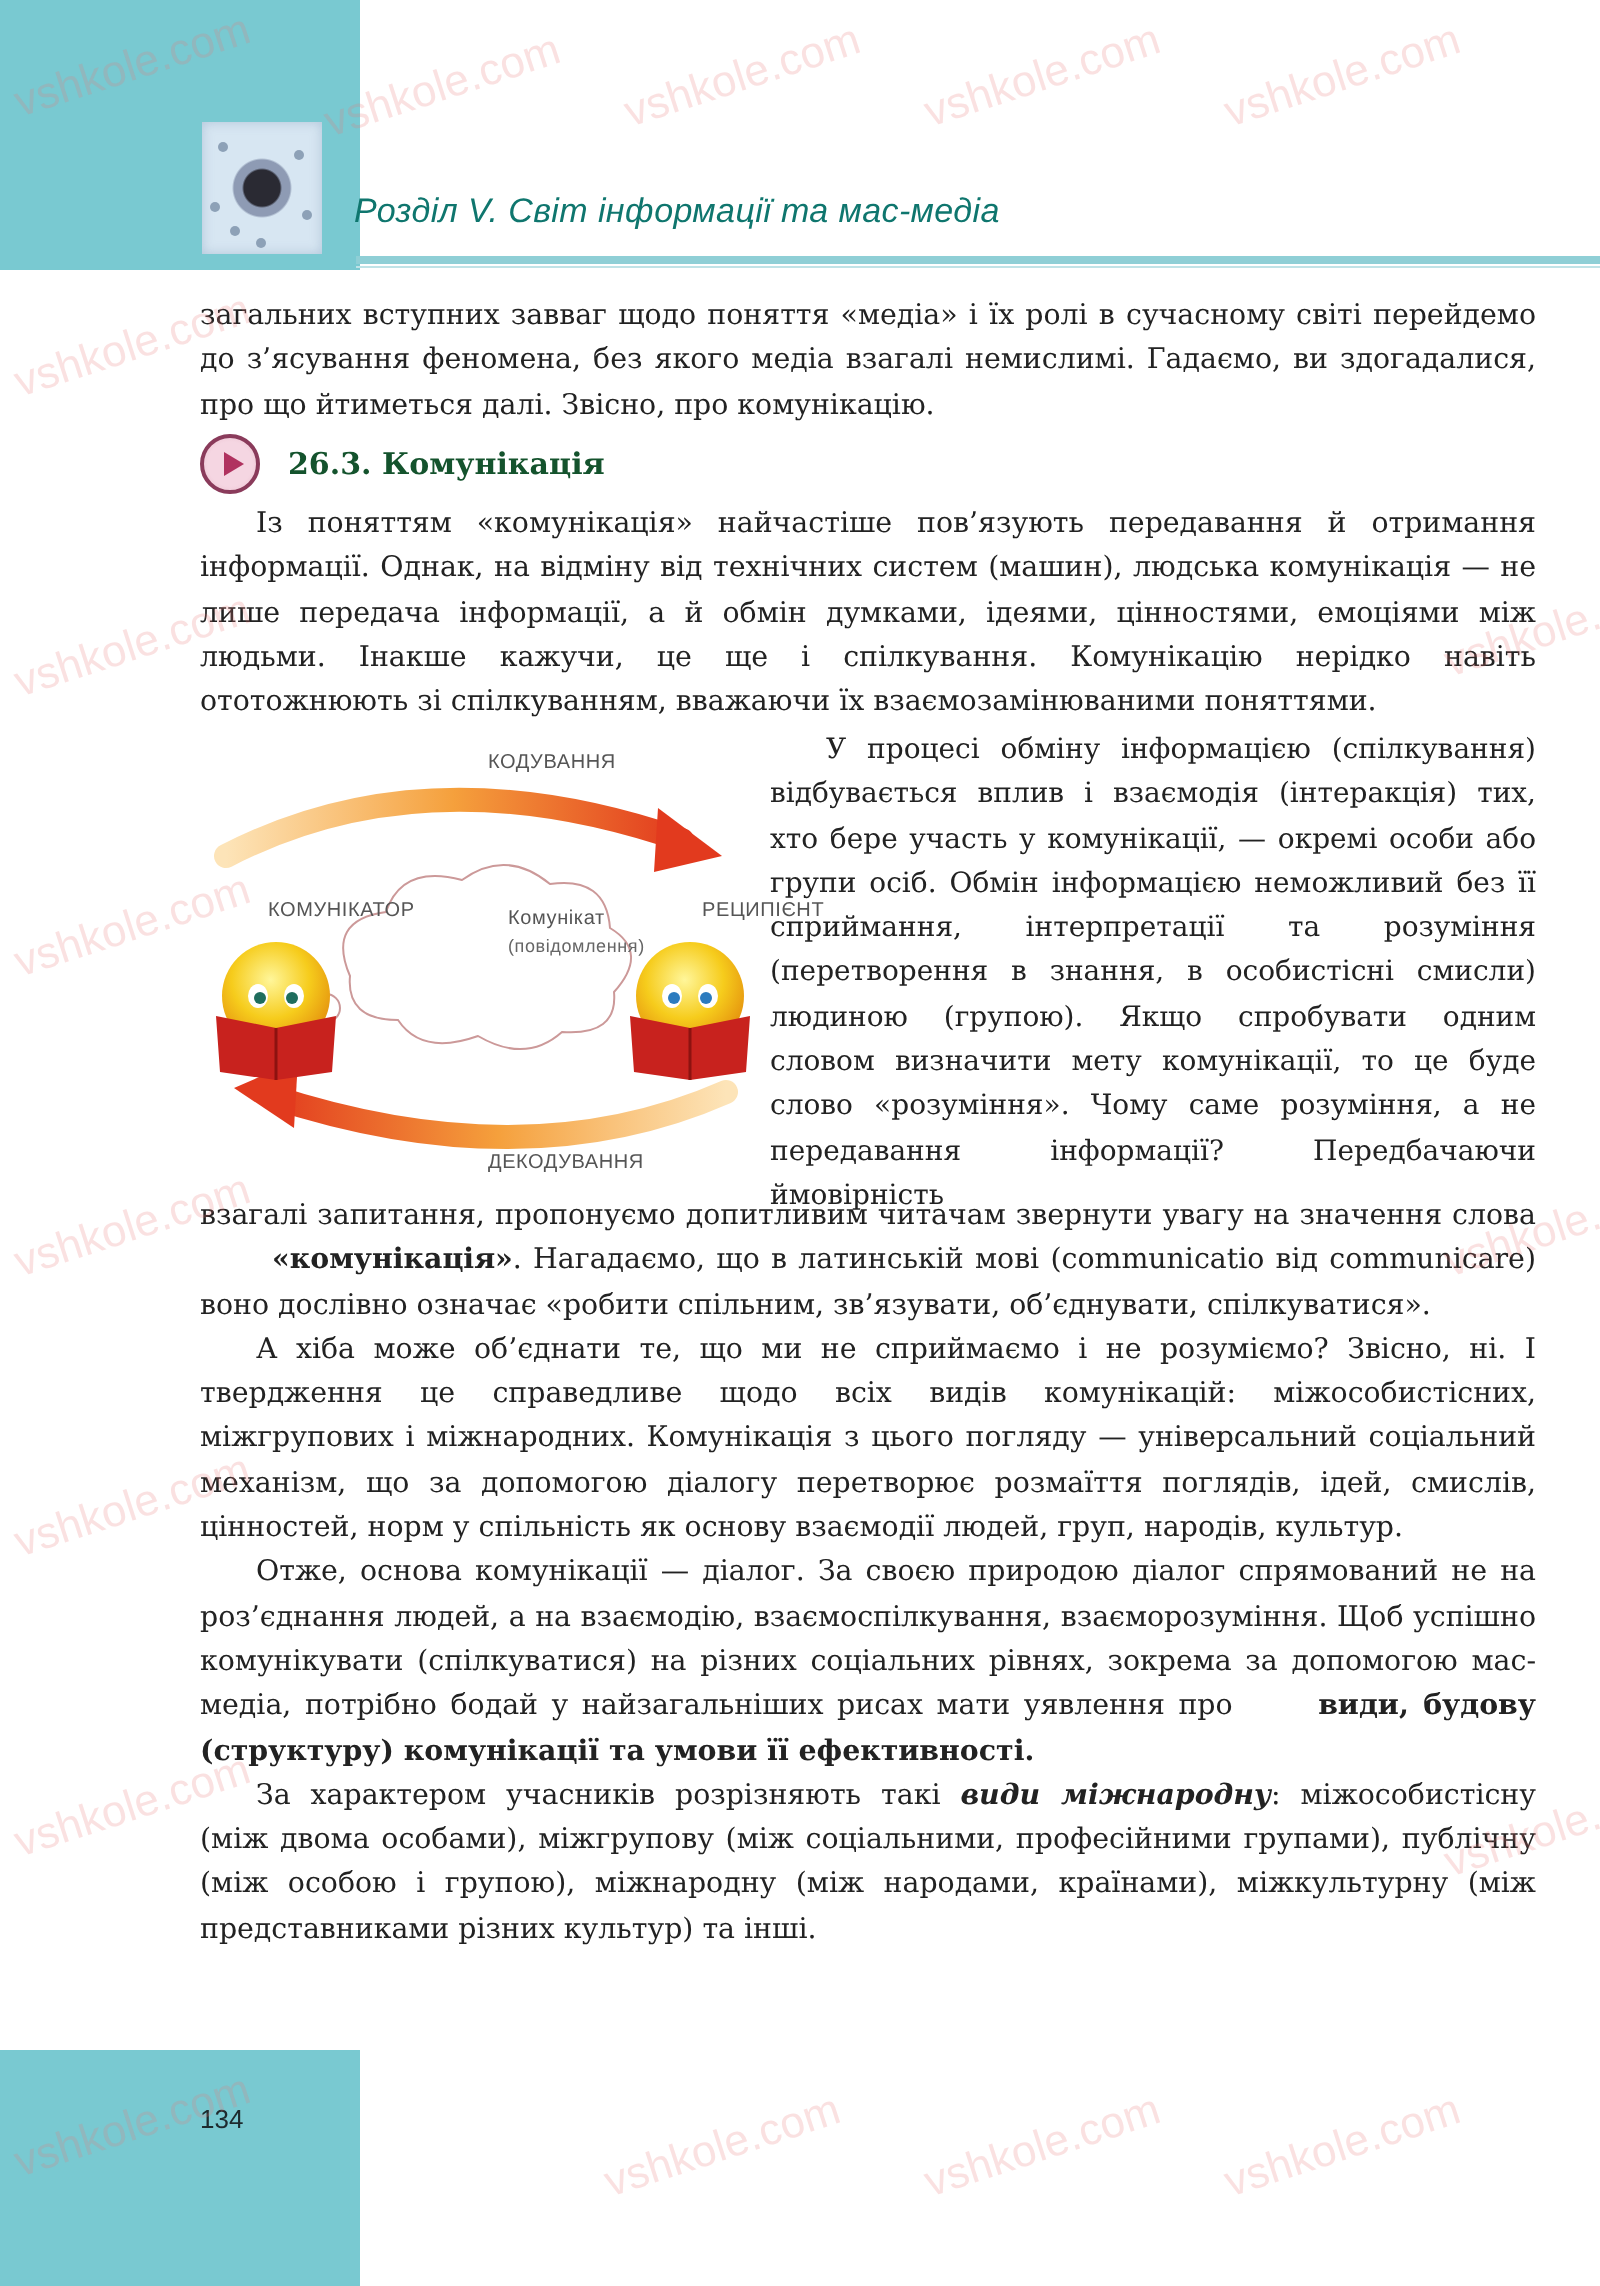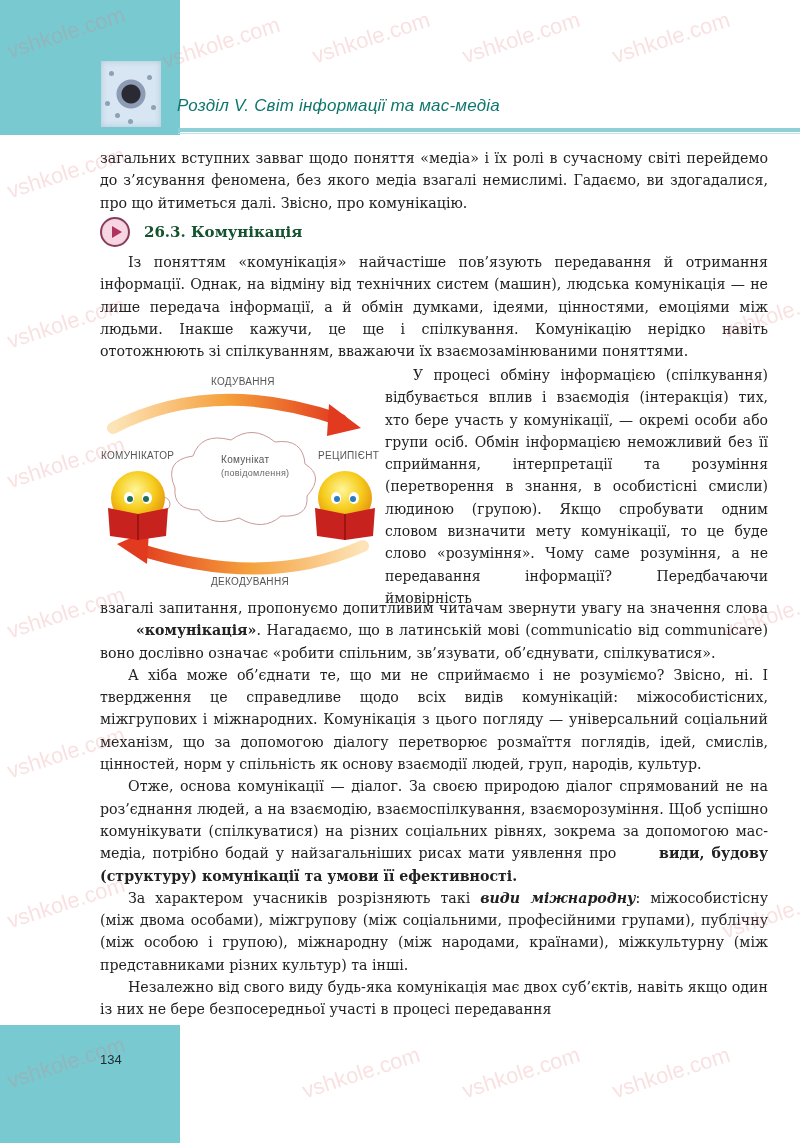--- a/index.html
+++ b/index.html
@@ -20,21 +20,21 @@
   .text p.ind { text-indent:28px; }
   .section-head { position:absolute; left:100px; top:217px; display:flex; align-items:center; }
   .section-icon { width:30px; height:30px; border-radius:50%; border:2px solid #8a3b5b;
        background:radial-gradient(circle, #f5d6e2 0 60%, #e9bccb 100%); position:relative; box-sizing:border-box; }
   .section-icon::after { content:""; position:absolute; left:10px; top:7px; border-left:10px solid #b0325f;
        border-top:6px solid transparent; border-bottom:6px solid transparent; }
   .section-title { margin-left:14px; font-weight:bold; font-size:15px; color:#14532d; }
   .wrap-text { position:absolute; left:385px; top:364px; width:383px; font-size:14px; line-height:22.3px; text-align:justify; }
   .wrap-text p { margin:0; text-indent:28px; }
   .figure { position:absolute; left:93px; top:368px; width:292px; height:228px; }
-  .fig-label { position:absolute; font-family:"Liberation Sans",sans-serif; font-size:10px; color:#555; letter-spacing:0.3px; }
+  .fig-label { position:absolute; font-family:"Liberation Sans",sans-serif; font-size:10px; color:#555; letter-spacing:0.3px;margin-left:33px; }
   .fig-small { font-size:9px; color:#666; }
   .page-number { position:absolute; left:100px; top:1052px; font-family:"Liberation Sans",sans-serif;
        font-weight:normal; font-size:13px; color:#1d2a2e; }
   b.k { font-weight:bold;margin-left:36px; }
   i.k { font-style:italic; font-weight:bold; }
   .watermark { position:absolute; font-family:"Liberation Sans",sans-serif; font-size:22px; color:rgba(230,120,120,0.22);
        transform:rotate(-18deg); pointer-events:none; white-space:nowrap; }
 </style>
 </head>
 <body>
@@ -128,21 +128,20 @@
 
 <div class="wrap-text">
   <p>У процесі обміну інформацією (спілкування) відбувається вплив і взаємодія (інтеракція) тих, хто бере участь у комунікації, — окремі особи або групи осіб. Обмін інформацією неможливий без її сприймання, інтерпретації та розуміння (перетворення в знання, в особистісні смисли) людиною (групою). Якщо спробувати одним словом визначити мету комунікації, то це буде слово «розуміння». Чому саме розуміння, а не передавання інформації? Передбачаючи ймовірність</p>
 </div>
 
 <div class="text" style="top:597px;">
   <p><span>взагалі запитання, пропонуємо допитливим читачам звернути увагу на значення слова </span><b class="k">«комунікація»</b><span>. Нагадаємо, що в латинській мові (communicatio від communicare) воно дослівно означає «робити спільним, зв’язувати, об’єднувати, спілкуватися».</span></p>
   <p class="ind">А хіба може об’єднати те, що ми не сприймаємо і не розуміємо? Звісно, ні. І твердження це справедливе щодо всіх видів комунікацій: міжособистісних, міжгрупових і міжнародних. Комунікація з цього погляду — універсальний соціальний механізм, що за допомогою діалогу перетворює розмаїття поглядів, ідей, смислів, цінностей, норм у спільність як основу взаємодії людей, груп, народів, культур.</p>
   <p class="ind"><span>Отже, основа комунікації — діалог. За своєю природою діалог спрямований не на роз’єднання людей, а на взаємодію, взаємоспілкування, взаєморозуміння. Щоб успішно комунікувати (спілкуватися) на різних соціальних рівнях, зокрема за допомогою мас-медіа, потрібно бодай у найзагальніших рисах мати уявлення про </span><b class="k">види, будову (структуру) комунікації та умови її ефективності.</b></p>
   <p class="ind"><span>За характером учасників розрізняють такі </span><i class="k">види міжнародну</i><span>: міжособистісну (між двома особами), міжгрупову (між соціальними, професійними групами), публічну (між особою і групою), міжнародну (між народами, країнами), міжкультурну (між представниками різних культур) та інші.</span></p>
-  <p class="ind">Незалежно від свого виду будь-яка комунікація має двох суб’єктів, навіть якщо один із них не бере безпосередньої участі в процесі передавання</p>
 </div>
 
 <div class="page-number">134</div>
 
 <div>
   <span class="watermark" style="left:5px;top:20px">vshkole.com</span>
   <span class="watermark" style="left:160px;top:30px">vshkole.com</span>
   <span class="watermark" style="left:310px;top:25px">vshkole.com</span>
   <span class="watermark" style="left:460px;top:25px">vshkole.com</span>
   <span class="watermark" style="left:610px;top:25px">vshkole.com</span>

